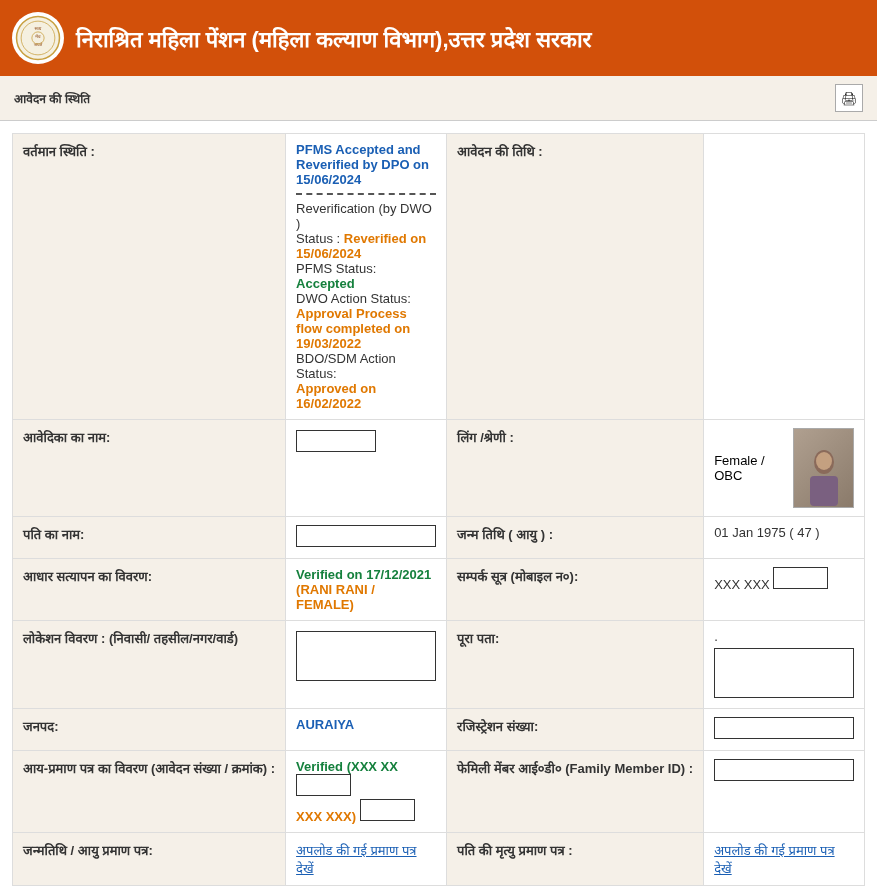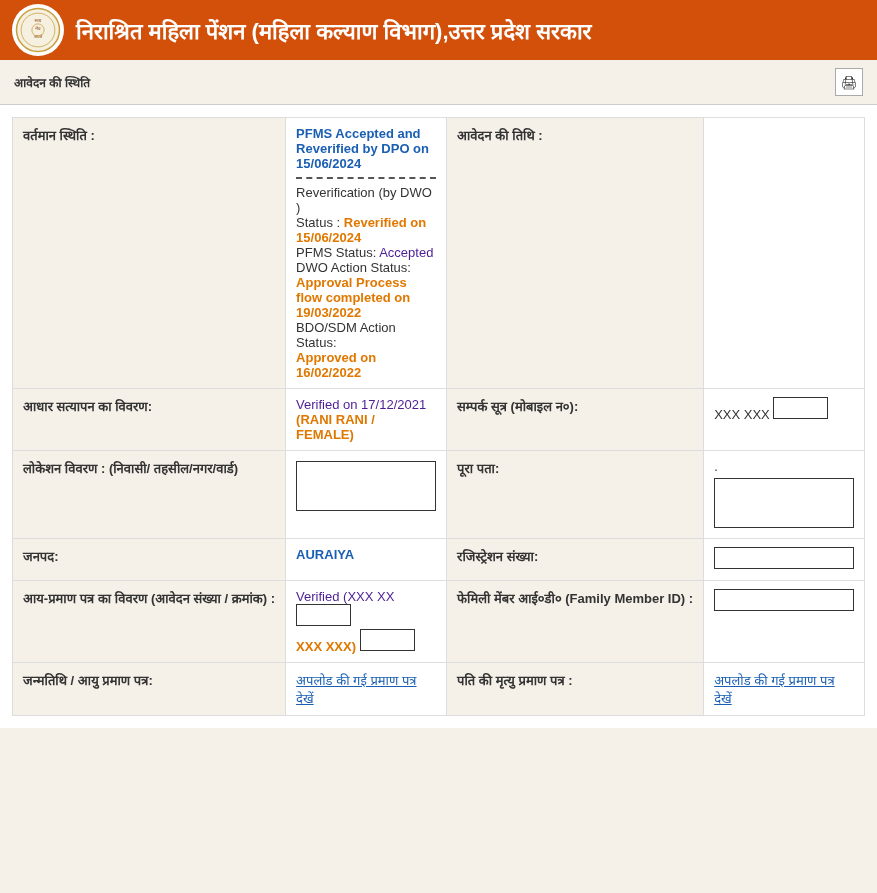--- a/index.html
+++ b/index.html
@@ -2,21 +2,21 @@
 <html><head>
   <meta charset="utf-8">
   <style>
     * { box-sizing: border-box; margin: 0; padding: 0; }
     body { font-family: Arial, sans-serif; font-size: 13px; background: #f5f0e8; }
 
     .header {
       background: #d2500a;
       display: flex;
       align-items: center;
-      padding: 4px 12px;
+      padding: 12px 12px;
       gap: 12px;
     }
     .header-logo {
       width: 52px;
       height: 52px;
       background: white;
       border-radius: 50%;
       display: flex;
       align-items: center;
       justify-content: center;
@@ -80,21 +80,21 @@
       white-space: nowrap;
     }
     .value-cell {
       background: white;
       color: #333;
       width: 25%;
     }
 
     .status-blue { color: #1a5fb4; font-weight: bold; }
     .status-orange { color: #e07800; font-weight: bold; }
-    .status-green { color: #4c1d95; font-weight: normal; }
+    .status-green { color: #15803d; font-weight: bold; }
     .dashed-line {
       border-top: 2px dashed #555;
       margin: 6px 0;
     }
     .redacted-box {
       display: inline-block;
       border: 1.5px solid #333;
       min-width: 80px;
       height: 22px;
       background: white;
@@ -183,21 +183,52 @@
         </div>
         <div>DWO Action Status:</div>
         <div class="status-orange">Approval Process flow completed on 19/03/2022</div>
         <div>BDO/SDM Action Status:</div>
         <div class="status-orange">Approved on 16/02/2022</div>
       </td>
       <td class="label-cell">आवेदन की तिथि :</td>
       <td class="value-cell"></td>
     </tr>
 
-
+    <tr>
+      <td class="label-cell">आवेदिका का नाम:</td>
+      <td class="value-cell">
+        <span class="redacted-box"></span>
+      </td>
+      <td class="label-cell">
+        <span>लिंग /श्रेणी :</span>
+      </td>
+      <td style="vertical-align:middle;">
+        <div style="display:flex; align-items:center; gap:8px;">
+          <span>Female / OBC</span>
+          <div class="photo-box">
+            <div class="photo-placeholder">
+              <svg class="person-silhouette" viewBox="0 0 40 60" xmlns="http://www.w3.org/2000/svg">
+                <ellipse cx="20" cy="14" rx="10" ry="12" fill="#8a6a5a"></ellipse>
+                <rect x="6" y="28" width="28" height="30" rx="4" fill="#7a6080"></rect>
+                <ellipse cx="20" cy="13" rx="8" ry="9" fill="#c4a080"></ellipse>
+              </svg>
+            </div>
+          </div>
+        </div>
+      </td>
+    </tr>
+
+    <tr>
+      <td class="label-cell">पति का नाम:</td>
+      <td class="value-cell">
+        <span class="redacted-box-wide"></span>
+      </td>
+      <td class="label-cell">जन्म तिथि ( आयु ) :</td>
+      <td class="value-cell">01 Jan 1975   ( 47 )</td>
+    </tr>
 
     <tr>
       <td class="label-cell">आधार सत्यापन का विवरण:</td>
       <td class="value-cell">
         <div class="status-green">Verified on 17/12/2021</div>
         <div class="status-orange">(RANI RANI / FEMALE)</div>
       </td>
       <td class="label-cell">सम्पर्क सूत्र (मोबाइल न०):</td>
       <td class="value-cell">
         <span>XXX XXX</span>

